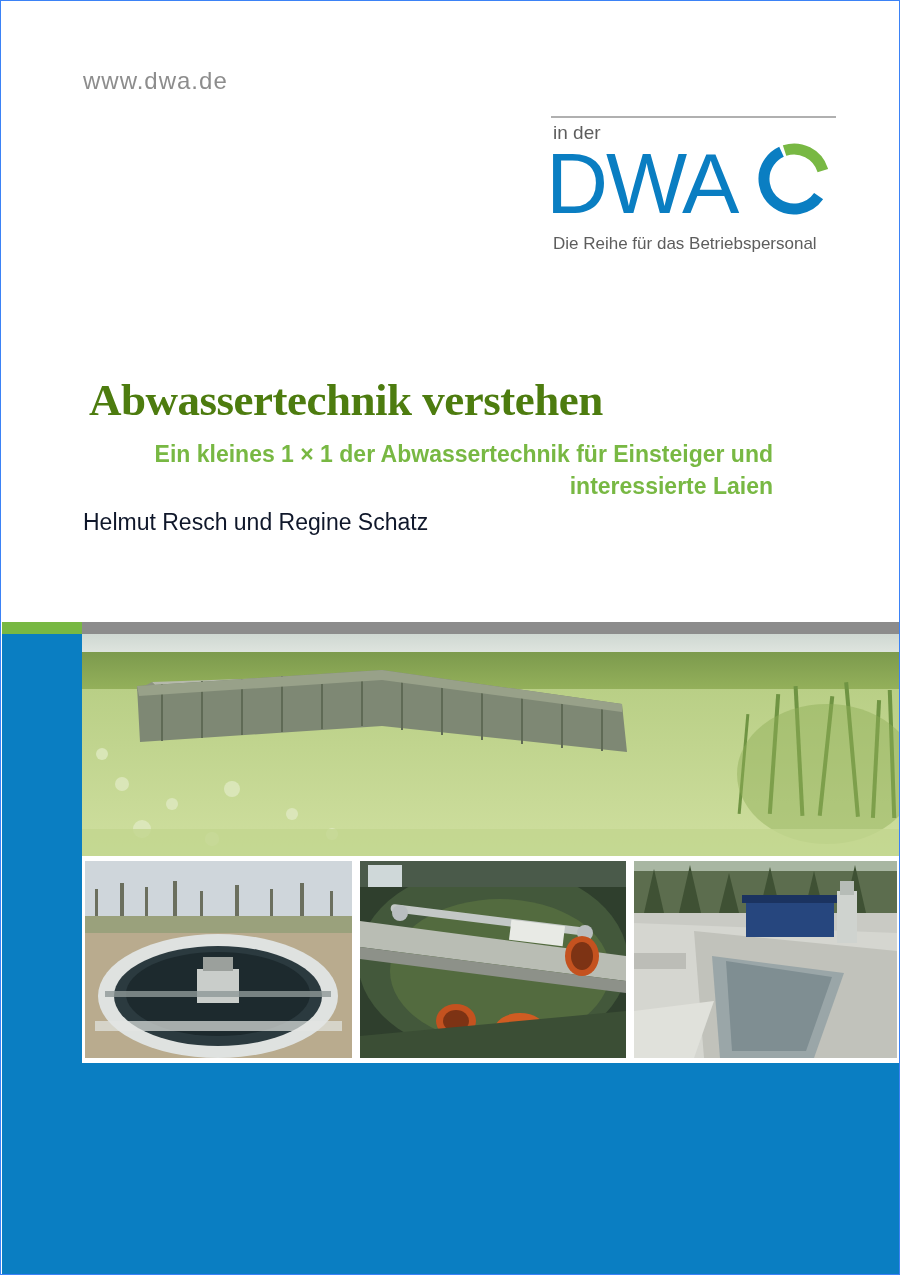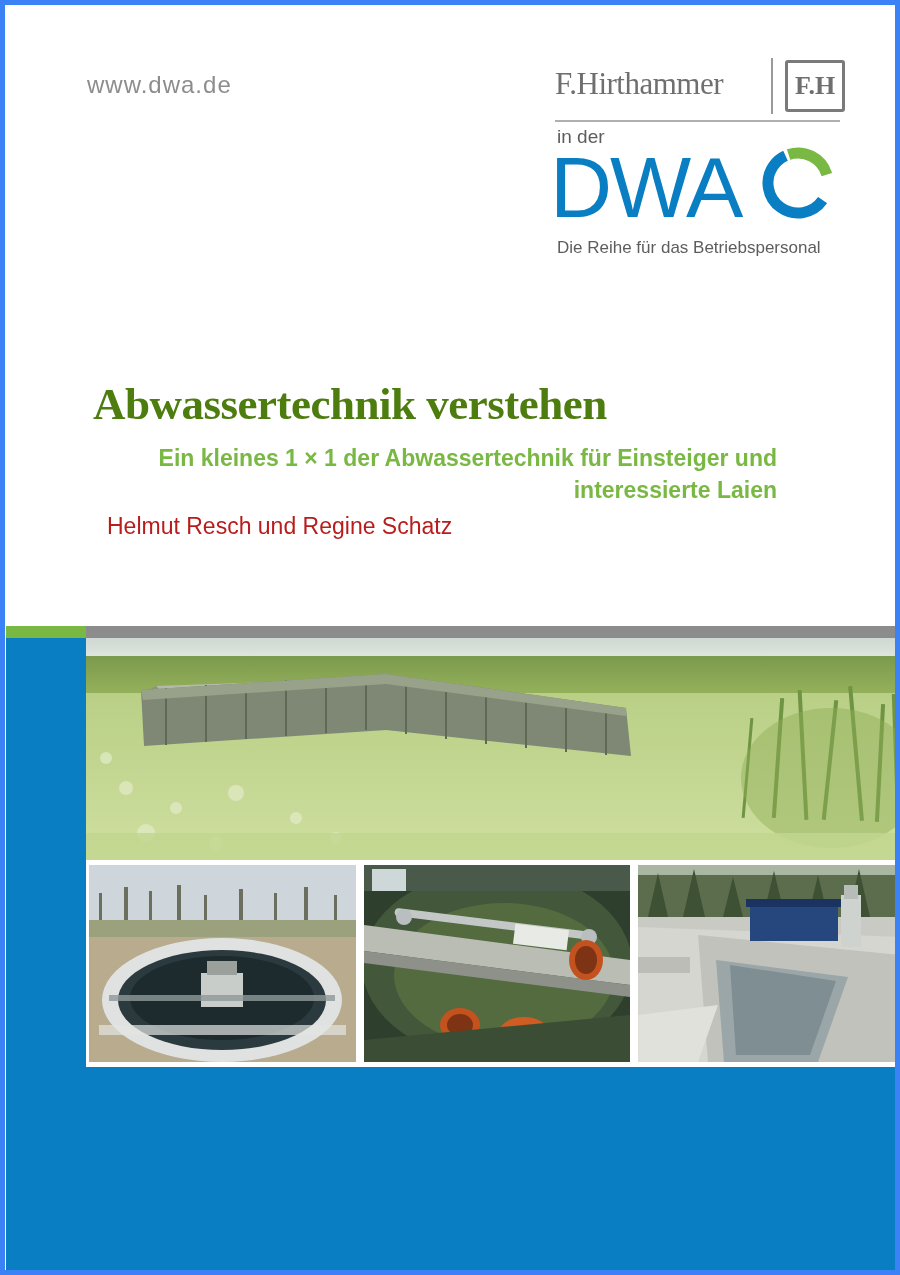--- a/index.html
+++ b/index.html
@@ -9,21 +9,21 @@
   }
   body {
     font-family: "Liberation Sans", sans-serif;
   }
   .page {
     position: relative;
     width: 900px;
     height: 1275px;
     background: #ffffff;
     overflow: hidden;
-    border: 5px solid #3b82f6;
+    border: 1px solid #3b82f6;
     box-sizing: border-box;
   }
 
   
   .url {
     position: absolute;
     left: 82px;
     top: 66px;
     font-size: 24px;
     letter-spacing: 1px;
@@ -144,23 +144,22 @@
     line-height: 32px;
     color: #78b843;
     font-family: "Liberation Sans", sans-serif;
     text-align: right;
   }
   .authors {
     position: absolute;
     left: 82px;
     top: 508px;
     font-size: 23px;
-    color: #b91c1c;
-    font-family: "Liberation Sans", sans-serif;
-    margin-left: 20px;
+    color: #0f172a;
+    font-family: "Liberation Sans", sans-serif;
   }
 
   
   .green-bar {
     position: absolute;
     left: 1px;
     top: 621px;
     width: 80px;
     height: 12px;
     background: #78b843;
@@ -214,27 +213,20 @@
   .photo svg { display: block; }
 </style>
 </head>
 <body>
 
 <div class="page">
 
   <div class="url">www.dwa.de</div>
 
   <div class="logo-block">
-    <div class="hirthammer-row">
-      <div class="hirthammer-text">F.Hirthammer</div>
-      <div class="hirthammer-sep"></div>
-      <div class="hirthammer-mark">
-        <span>F.H</span>
-      </div>
-    </div>
     <div class="rule"></div>
     <div class="in-der">in der</div>
     <div class="dwa-word">DWA</div>
     <div class="dwa-ring">
       <svg width="82" height="82" viewBox="0 0 82 82" aria-hidden="true">
         <circle cx="41" cy="41" r="30" fill="none" stroke="#0a7ec2" stroke-width="11" stroke-dasharray="110 78" transform="rotate(35 41 41)"></circle>
         <circle cx="41" cy="41" r="30" fill="none" stroke="#78b843" stroke-width="11" stroke-dasharray="48 140" transform="rotate(-108 41 41)"></circle>
         <circle cx="41" cy="41" r="19" fill="none" stroke="#ffffff" stroke-width="2"></circle>
       </svg>
     </div>

